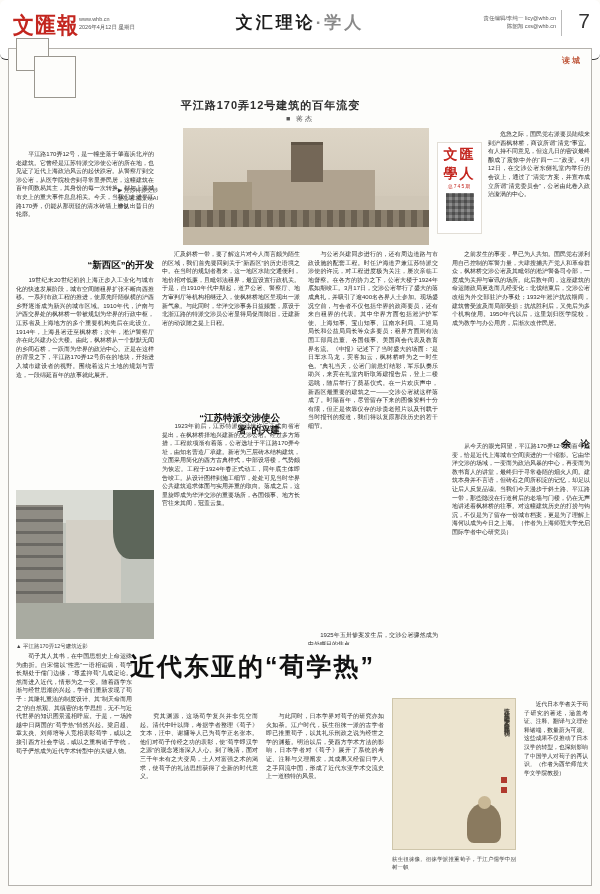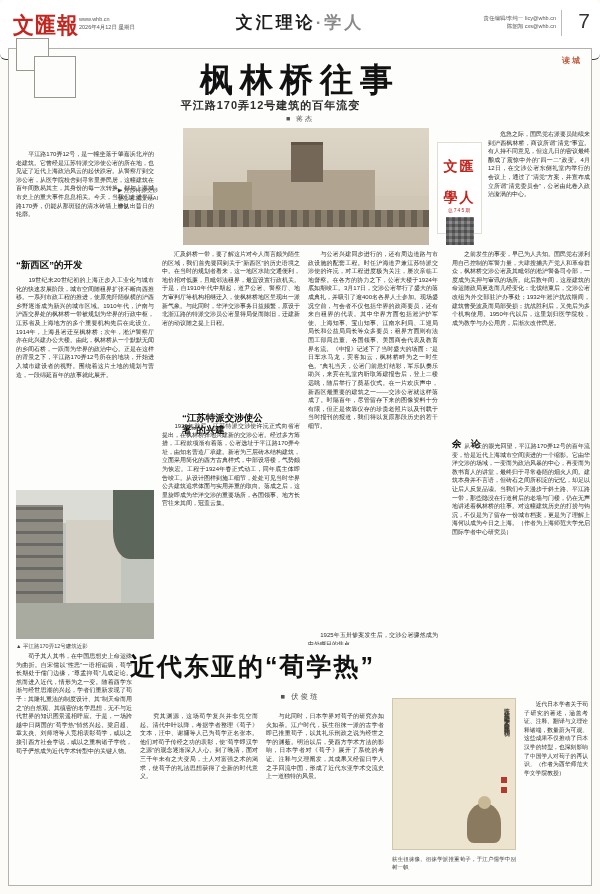--- a/index.html
+++ b/index.html
@@ -34,30 +34,30 @@
   #photo-main .sky{position:absolute;left:0;top:0;width:100%;height:58%;background:linear-gradient(#ddd5c6,#d2c9b9);}
   #photo-main .block{position:absolute;left:26%;top:36%;width:52%;height:38%;background:#b0a390;}
   #photo-main .tower{position:absolute;left:44%;top:12%;width:13%;height:34%;background:#746757;border-top:3px solid #5f5446;}
   #photo-main .wing{position:absolute;left:12%;top:46%;width:16%;height:28%;background:#a3967f;}
   #photo-main .fence{position:absolute;left:0;top:70%;width:100%;height:16%;background:repeating-linear-gradient(90deg,#6b6152 0 6px,#8a7f6d 6px 12px);}
   #photo-main .ground{position:absolute;left:0;top:85%;width:100%;height:15%;background:#c3b8a5;}
   .photo-cap{position:absolute;left:118px;top:186px;width:40px;font-size:5.5px;line-height:8px;color:#444;text-align:justify;}
 
   
   #brandbox{position:absolute;left:437px;top:142px;width:45px;height:92px;background:#fff;border:1px solid #e2ded6;text-align:center;}
-  .brand-zi{font-size:14px;line-height:15px;font-weight:900;color:#c3261f;font-family:"Liberation Serif","DejaVu Serif",serif;letter-spacing:2px;margin-top:16px;}
+  .brand-zi{font-size:14px;line-height:15px;font-weight:900;color:#c3261f;font-family:"Liberation Serif","DejaVu Serif",serif;letter-spacing:2px;margin-top:4px;}
   .brand-issue{font-size:5px;color:#c3261f;margin-top:2px;letter-spacing:1px;}
   .qr{width:28px;height:28px;margin:4px auto 0;background:
       repeating-linear-gradient(0deg,#8d8d8d 0 3px,#bdbdbd 3px 6px),
       repeating-linear-gradient(90deg,#8d8d8d 0 3px,#bdbdbd 3px 6px);
       background-blend-mode:multiply;}
 
   
   .bodytext{position:absolute;font-size:6px;line-height:8.6px;text-align:justify;color:#2e2e2e;overflow:hidden;}
-  .sect{position:absolute;font-size:9.5px;font-weight:bold;text-align:left;color:#0f0f0f;line-height:12px;}
+  .sect{position:absolute;font-size:9.5px;font-weight:bold;text-align:right;color:#0f0f0f;line-height:12px;}
 
   #c1a{left:16px;top:150px;width:138px;height:104px;}
   #s1{left:16px;top:259px;width:138px;}
   #c1b{left:16px;top:276px;width:138px;height:210px;}
   #photo-street{position:absolute;left:16px;top:490px;width:138px;height:149px;background:#c2c5bd;overflow:hidden;}
   #photo-street .sky2{position:absolute;left:0;top:0;width:100%;height:22%;background:#dadcd5;}
   #photo-street .left-bldg{position:absolute;left:0;top:10%;width:34%;height:68%;background:#8f8c84;
       background-image:repeating-linear-gradient(0deg,rgba(40,40,40,.35) 0 3px,transparent 3px 12px);}
   #photo-street .mid-bldg{position:absolute;left:36%;top:20%;width:40%;height:56%;background:#d4d0c6;}
   #photo-street .tree{position:absolute;right:0;top:0;width:30%;height:46%;background:#5d665a;border-radius:0 0 0 40%;}
@@ -115,21 +115,20 @@
     </div>
     <div class="pageno-divider"></div>
     <div class="pageno">7</div>
   </div>
 
   <div id="frame"></div>
   <div id="orn1" class="orn"></div>
   <div id="orn2" class="orn"></div>
   <div class="page-tag">读城</div>
 
-  <div class="a1-title">枫林桥往事</div>
   <div class="a1-subtitle">平江路170弄12号建筑的百年流变</div>
   <div class="a1-author">■ 蒋杰</div>
 
   <div id="photo-main">
     <div class="sky"></div>
     <div class="block"></div>
     <div class="tower"></div>
     <div class="wing"></div>
     <div class="fence"></div>
     <div class="ground"></div>
@@ -162,21 +161,20 @@
 
   <div id="c3a" class="bodytext">　　与公署兴建同步进行的，还有周边道路与市政设施的配套工程。时任沪海道尹兼江苏特派交涉使的许沅，对工程进度极为关注，屡次亲临工地督察。在各方的协力之下，公署大楼于1924年底如期竣工。3月17日，交涉公署举行了盛大的落成典礼，并吸引了逾400名各界人士参加。现场盛况空前，与会者不仅包括华界的政商要员，还有来自租界的代表。其中华界方面包括淞沪护军使、上海知事、宝山知事、江南水利局、工巡局局长和公益局局长等众多要员；租界方面则有法国工部局总董、各国领事、美国商会代表及教育界名流。《申报》记述下了当时盛大的场面：“是日车水马龙，宾客如云，枫林桥畔为之一时生色。”典礼当天，公署门前悬灯结彩，军乐队奏乐助兴，来宾在礼堂内听取筹建报告后，登上二楼远眺，随后举行了奠基仪式。在一片欢庆声中，新西区最重要的建筑之一——交涉公署就这样落成了。时隔百年，尽管留存下来的图像资料十分有限，但正是依靠仅存的珍贵老照片以及刊载于当时报刊的报道，我们得以复原那段历史的若干细节。</div>
   <div id="c3b" class="bodytext">　　1925年五卅惨案发生后，交涉公署骤然成为中外瞩目的焦点。</div>
 
   <div id="c4top" class="bodytext">　　危急之际，国民党右派要员陆续来到沪西枫林桥，商议所谓“清党”事宜。有人持不同意见，但这几日的密议最终酿成了震惊中外的“四一二”政变。4月12日，在交涉公署东侧礼堂内举行的会议上，通过了“清党”方案，并宣布成立所谓“清党委员会”，公署由此卷入政治漩涡的中心。</div>
   <div id="c4a" class="bodytext">　　之前发生的事变，早已为人共知。国民党右派利用自己控制的军警力量，大肆搜捕共产党人和革命群众，枫林桥交涉公署及其毗邻的淞沪警备司令部，一度成为关押与审讯的场所。此后数年间，这座建筑的命运随政局更迭而几经变化：北伐结束后，交涉公署改组为外交部驻沪办事处；1932年淞沪抗战期间，建筑曾受波及而局部受损；抗战胜利后，又先后为多个机构使用。1950年代以后，这里划归医学院校，成为教学与办公用房，后渐次改作民居。</div>
   <div id="s4" class="sect">余　论</div>
   <div id="c4b" class="bodytext">　　从今天的眼光回望，平江路170弄12号的百年流变，恰是近代上海城市空间演进的一个缩影。它由华洋交涉的场域，一变而为政治风暴的中心，再变而为教书育人的讲堂，最终归于寻常巷陌的烟火人间。建筑本身并不言语，但砖石之间所积淀的记忆，却足以让后人反复品读。当我们今天漫步于斜土路、平江路一带，那些隐没在行道树后的老墙与门楼，仍在无声地讲述着枫林桥的往事。对这幢建筑历史的打捞与钩沉，不仅是为了留存一份城市档案，更是为了理解上海何以成为今日之上海。（作者为上海师范大学光启国际学者中心研究员）</div>
 
   <div class="a2-title">近代东亚的“荀学热”</div>
-  <div class="a2-author">■ 伏俊琏</div>
 
   <div id="cA" class="bodytext">　　荀子其人其书，在中国思想史上命运殊为曲折。自宋儒以“性恶”一语相诟病，荀学长期处于儒门边缘，“尊孟抑荀”几成定论。然而进入近代，情形为之一变。随着西学东渐与经世思潮的兴起，学者们重新发现了荀子：其隆礼重法的制度设计、其“制天命而用之”的自然观、其缜密的名学思想，无不与近代世界的知识图景遥相呼应。于是，一场跨越中日两国的“荀学热”悄然兴起。梁启超、章太炎、刘师培等人竞相表彰荀学，或以之接引西方社会学说，或以之重构诸子学统，荀子俨然成为近代学术转型中的关键人物。</div>
   <div id="cB" class="bodytext">　　究其渊源，这场荀学复兴并非凭空而起。清代中叶以降，考据学者整理《荀子》文本，汪中、谢墉等人已为荀学正名张本。他们对荀子传经之功的表彰，使“荀学即汉学之源”的观念逐渐深入人心。到了晚清，面对三千年未有之大变局，士人对富强之术的渴求，使荀子的礼法思想获得了全新的时代意义。</div>
   <div id="cC" class="bodytext">　　与此同时，日本学界对荀子的研究亦如火如荼。江户时代，荻生徂徕一派的古学者即已推重荀子，以其礼乐刑政之说为经世之学的渊薮。明治以后，受西方学术方法的影响，日本学者对《荀子》展开了系统的考证、注释与义理阐发，其成果又经留日学人之手回流中国，形成了近代东亚学术交流史上一道独特的风景。</div>
 
   <div id="painting">
     <div class="callig">性恶之辨礼法之统名实之学天人之分隆礼重法化性起伪</div>
     <div class="seal1"></div>
     <div class="seal2"></div>
     <div class="figure"></div>

